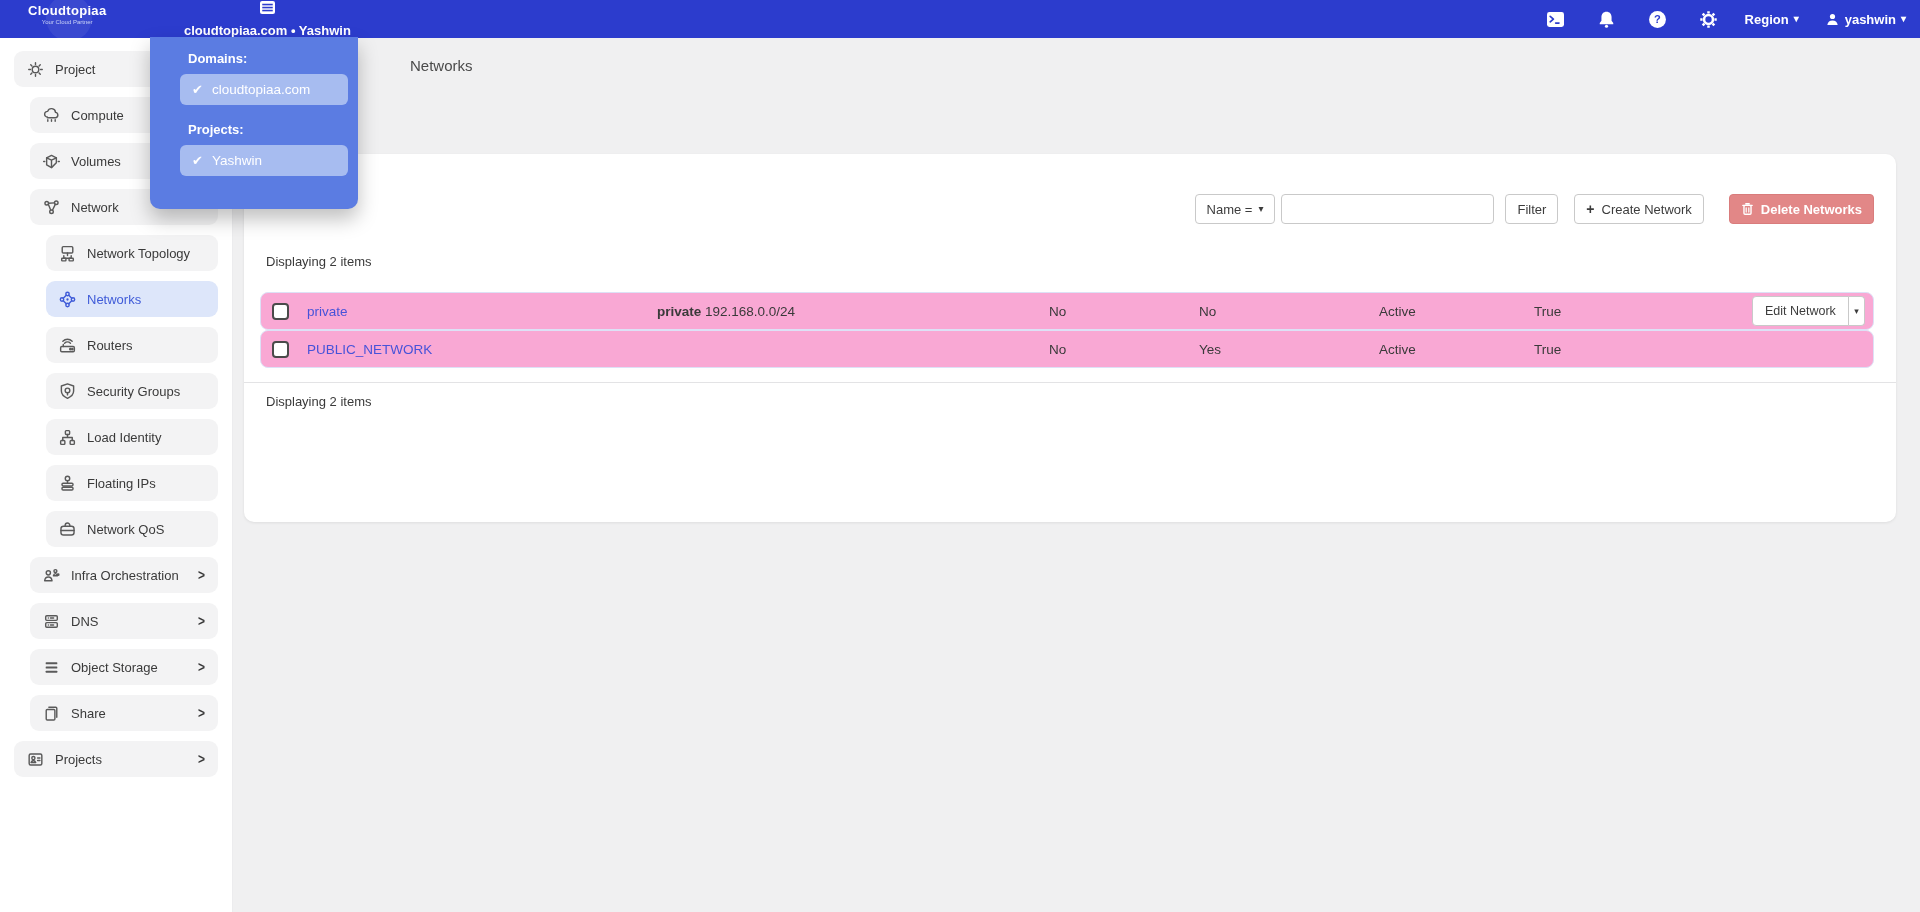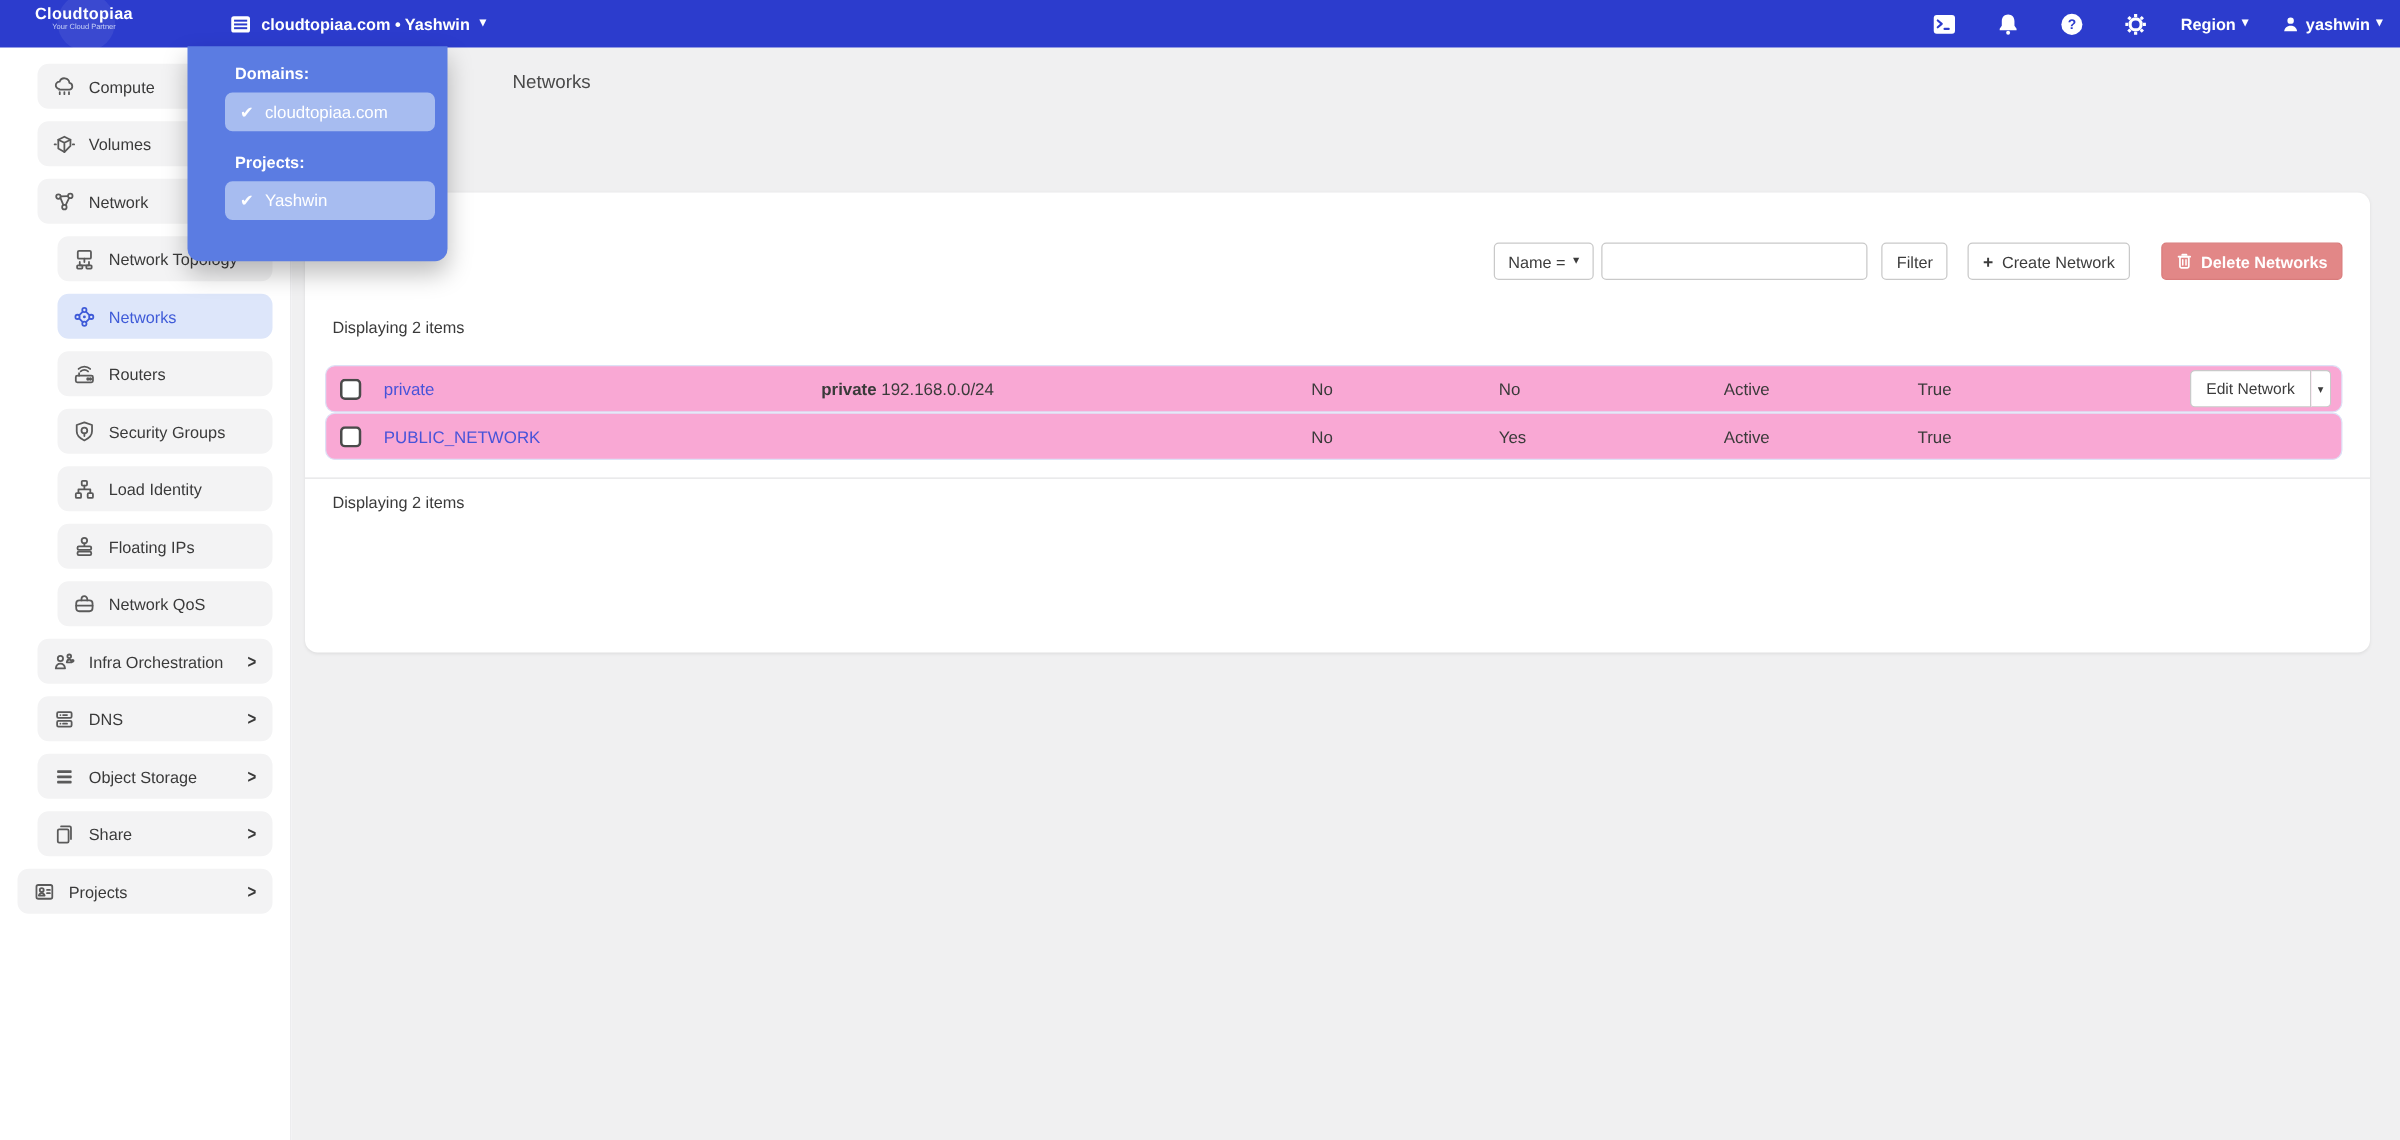--- a/index.html
+++ b/index.html
@@ -12,21 +12,21 @@
   *{box-sizing:border-box; margin:0; padding:0;}
   html,body{width:1920px; height:912px;}
   body{font-family:"Liberation Sans", sans-serif; color:var(--text); background:#fff; overflow:hidden; position:relative;}
 
   
   .navbar{position:absolute; left:0; top:0; width:1920px; height:38px; background:var(--navbar); display:flex; align-items:center; z-index:60;}
   .brand{position:absolute; left:28px; top:3px; text-align:center; color:#fff;}
   .brand::before{content:""; position:absolute; left:18px; top:-8px; width:46px; height:46px; border-radius:50%; background:rgba(255,255,255,.07);}
   .brand-name{position:relative; font-size:13px; font-weight:700; letter-spacing:.3px;}
   .brand-tag{position:relative; font-size:6px; color:#c9d2f7; margin-top:1px;}
-  .ctx-switcher{position:absolute; left:184px; top:0; height:38px; display:flex; align-items:center; gap:8px; color:#fff; font-size:13px; font-weight:700; cursor:pointer;}
+  .ctx-switcher{position:absolute; left:184px; top:0; height:38px; display:flex; align-items:center; gap:8px; color:#fff; font-size:13px; font-weight:700; cursor:pointer;flex-direction:column;}
   .nav-right{position:absolute; right:14px; top:0; height:38px; display:flex; align-items:center;}
   .nav-icon-btn{width:20px; height:20px; margin-left:31px; display:flex; align-items:center; justify-content:center; cursor:pointer;}
   .nav-text-btn{color:#fff; font-size:13px; font-weight:700; margin-left:26px; display:flex; align-items:center; gap:5px; cursor:pointer;}
   .caret{font-size:10px; line-height:1;}
 
   
   .ctx-dropdown{position:absolute; left:150px; top:37px; width:208px; height:172px; background:var(--panel); border-radius:0 0 10px 10px; box-shadow:0 10px 20px rgba(0,0,0,.25); z-index:100;padding-left:20px;}
   .ctx-label{margin:14px 0 8px 18px; color:#fff; font-weight:700; font-size:13px;}
   .ctx-label.second{margin-top:17px;}
   .ctx-item{margin:0 10px; height:31px; background:var(--panel-item); border-radius:6px; color:#fff; display:flex; align-items:center; padding-left:12px; font-size:13.5px; cursor:pointer;}
@@ -145,20 +145,31 @@
     <span>cloudtopiaa.com</span>
   </div>
   <div class="ctx-label second">Projects:</div>
   <div class="ctx-item">
     <span class="ctx-check">✔</span>
     <span>Yashwin</span>
   </div>
 </div>
 
 <nav class="sidebar" id="sidebar">
+    <div class="side-item lvl1">
+      <span class="sicon">
+        <svg width="19" height="19" viewBox="0 0 18 18">
+          <g stroke="#5a5a5a" stroke-width="1.35" fill="none" stroke-linecap="round" stroke-linejoin="round">
+            <circle cx="9" cy="9" r="3.1"></circle>
+            <path d="M9 2.6v1.6M9 13.8v1.6M2.6 9h1.6M13.8 9h1.6M4.5 4.5l1.1 1.1M12.4 12.4l1.1 1.1M13.5 4.5l-1.1 1.1M5.6 12.4l-1.1 1.1"></path>
+          </g>
+        </svg>
+      </span>
+      <span>Project</span>
+    </div>
     <div class="side-item lvl2">
       <span class="sicon">
         <svg width="19" height="19" viewBox="0 0 18 18">
           <g stroke="#5a5a5a" stroke-width="1.35" fill="none" stroke-linecap="round" stroke-linejoin="round">
             <path d="M5 10.5a2.7 2.7 0 1 1 .4-5.4A3.8 3.8 0 0 1 12.8 6a2.6 2.6 0 0 1 .2 5.1H5z"></path>
             <path d="M5.5 13v1.5M9 13v1.5M12.5 13v1.5"></path>
           </g>
         </svg>
       </span>
       <span>Compute</span>

